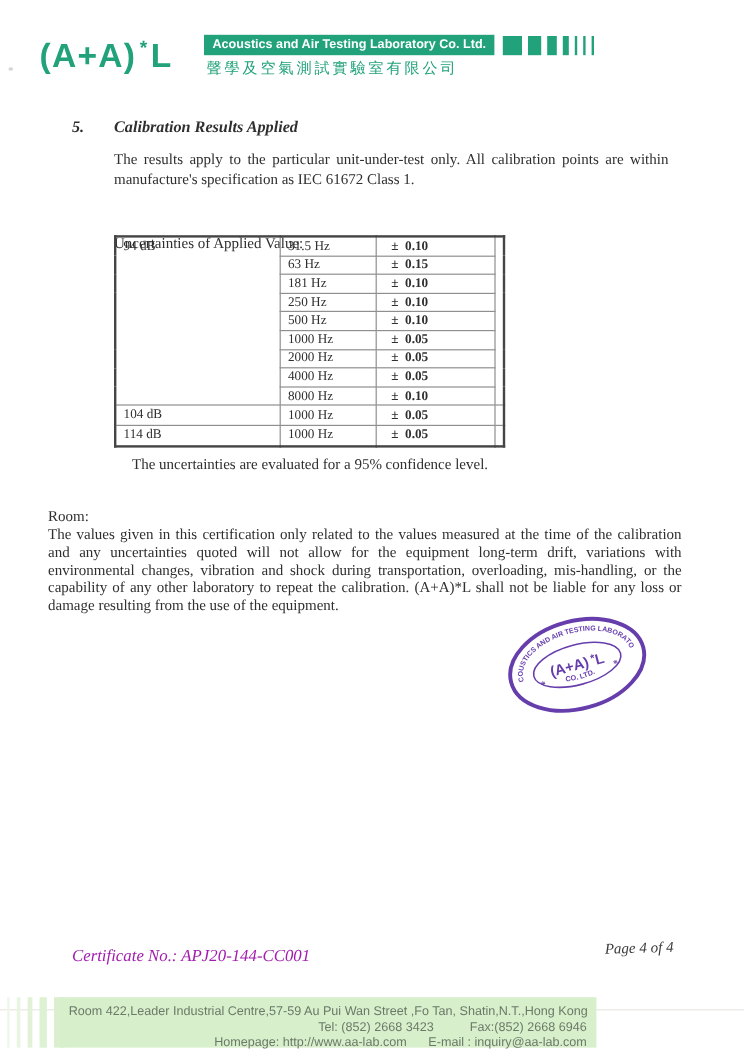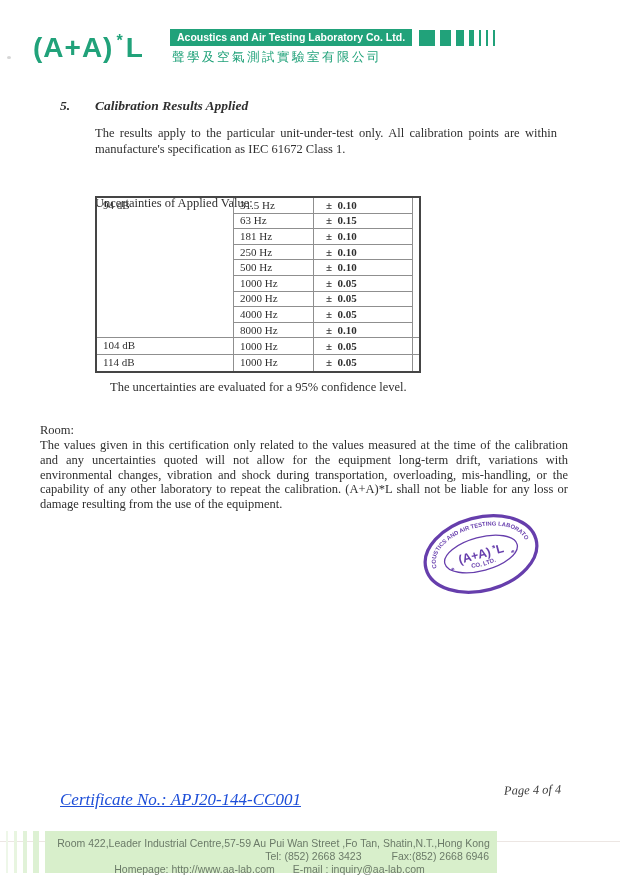--- a/index.html
+++ b/index.html
@@ -54,21 +54,21 @@
   .note-label{left:40px; top:423px; font-size:12.5px;}
   .note-body{left:40px; top:438px; width:528px; font-size:12.5px; line-height:14.8px;
              text-align:justify;}
 
   
   .stamp{left:420px; top:510px; width:122px; height:88px; transform:rotate(-15deg);
          opacity:.92;}
   .stamp svg{display:block;}
 
   
-  .cert{left:60px; top:790px; font-style:italic; font-size:17px; color:#1d4ed8;text-decoration:underline;}
+  .cert{left:60px; top:790px; font-style:italic; font-size:14px; color:#a21caf;}
   .page-num{left:504px; top:783px; font-style:italic; font-size:12.5px; color:#3b3b3b;
             transform:rotate(-1.5deg);}
 
   
   .scanline{left:0; top:841px; width:620px; height:1px; background:#ece6e3;}
   .stripes{left:6px; top:831px; height:42px; display:flex; gap:6px; align-items:stretch;}
   .stripes .s{height:100%;}
   .stripes .s1{width:2px; background:#eef7e9;}
   .stripes .s2{width:3px; background:#e8f5e0;}
   .stripes .s3{width:4px; background:#e1f2d8;}
@@ -78,21 +78,21 @@
     left:50px; top:831px; width:447px; height:42px;
     background:var(--footer-bg,#d8efcb);
     font-family:"Liberation Sans", sans-serif; font-size:10.5px;
     color:var(--footer-text,#6b7a68); line-height:13px; padding-top:6px;
     box-sizing:border-box; z-index:2;
   }
   .footer-line1{text-align:center; white-space:nowrap;}
   .footer-line2, .footer-line3{display:flex; justify-content:flex-end; padding-right:8px;
                                white-space:nowrap;}
   .footer-line2{gap:30px;}
-  .footer-line3{gap:18px;justify-content:center;}
+  .footer-line3{gap:18px;}
 </style>
 </head>
 <body style="--brand-green: #21a27a; --footer-bg: #d8efcb; --footer-text: #6b7a68; --stamp-purple: #5a2ea6;">
 
 <div class="page">
 
   <div class="abs logo"><span>(A+A)</span><span class="star">*</span><span>L</span></div>
 
   <div class="abs banner-row">
     <div class="banner">Acoustics and Air Testing Laboratory Co. Ltd.</div>

